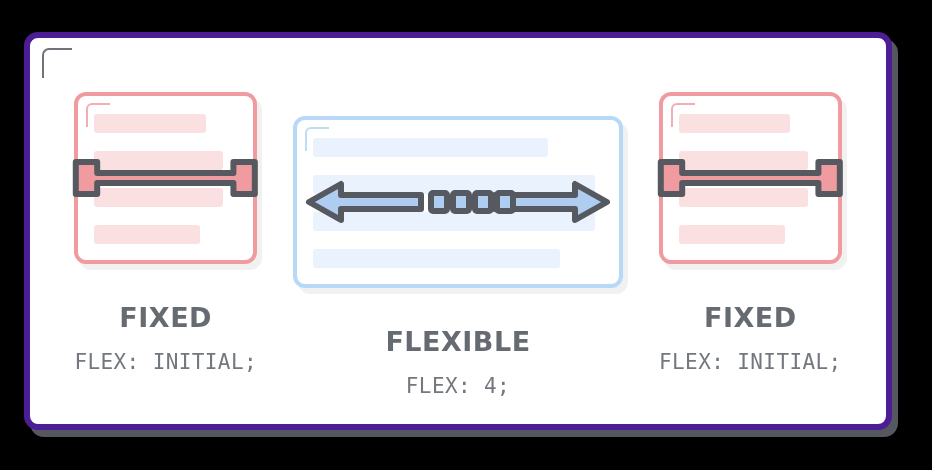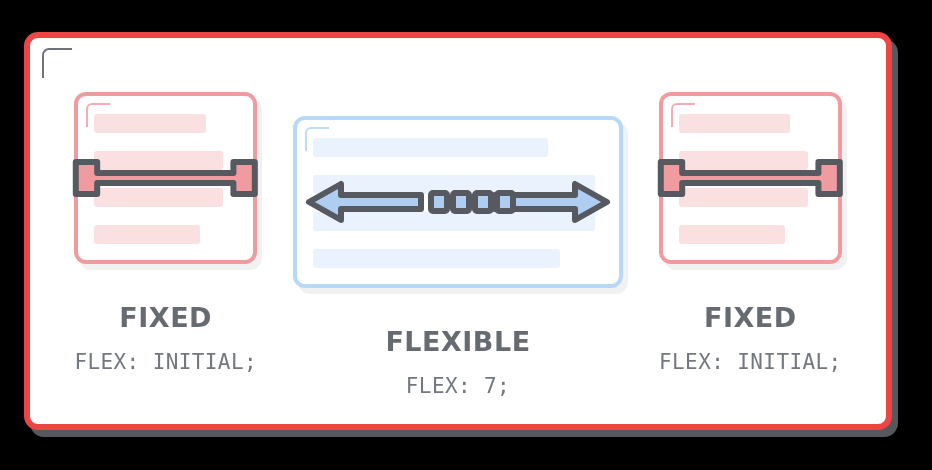--- a/index.html
+++ b/index.html
@@ -22,21 +22,21 @@
   }
 
   
   .outer-card {
     position: absolute;
     left: 24px;
     top: 32px;
     width: 868px;
     height: 398px;
     background: #ffffff;
-    border: 6px solid #ef4444;
+    border: 6px solid #4c1d95;
     border-radius: 14px;
     box-sizing: border-box;
     box-shadow: 6px 7px 0 0 rgba(90,93,99,0.95);
   }
 
   
   .outer-corner {
     position: absolute;
     left: 12px;
     top: 10px;
@@ -207,21 +207,21 @@
               <path d="M304 24 L272 6 L272 17 L192 17 L192 31 L272 31 L272 42 Z" fill="#aecdf0" stroke="#56595f" stroke-width="6" stroke-linejoin="round" vector-effect="non-scaling-stroke"></path>
 
               <rect x="128" y="15" width="16" height="18" rx="2" fill="#aecdf0" stroke="#56595f" stroke-width="6" stroke-linejoin="round" vector-effect="non-scaling-stroke"></rect>
               <rect x="150" y="15" width="16" height="18" rx="2" fill="#aecdf0" stroke="#56595f" stroke-width="6" stroke-linejoin="round" vector-effect="non-scaling-stroke"></rect>
               <rect x="172" y="15" width="16" height="18" rx="2" fill="#aecdf0" stroke="#56595f" stroke-width="6" stroke-linejoin="round" vector-effect="non-scaling-stroke"></rect>
               <rect x="194" y="15" width="16" height="18" rx="2" fill="#aecdf0" stroke="#56595f" stroke-width="6" stroke-linejoin="round" vector-effect="non-scaling-stroke"></rect>
             </svg>
           </div>
         </div>
         <div class="caption-title">FLEXIBLE</div>
-        <div class="caption-code">FLEX: 7;</div>
+        <div class="caption-code">FLEX: 4;</div>
       </div>
 
       <div class="column fixed-col">
         <div class="panel">
           <div class="panel-corner"></div>
           <div class="lines">
             <div class="line" style="width:76%"></div>
             <div class="line" style="width:88%"></div>
             <div class="line" style="width:88%"></div>
             <div class="line" style="width:72%"></div>

